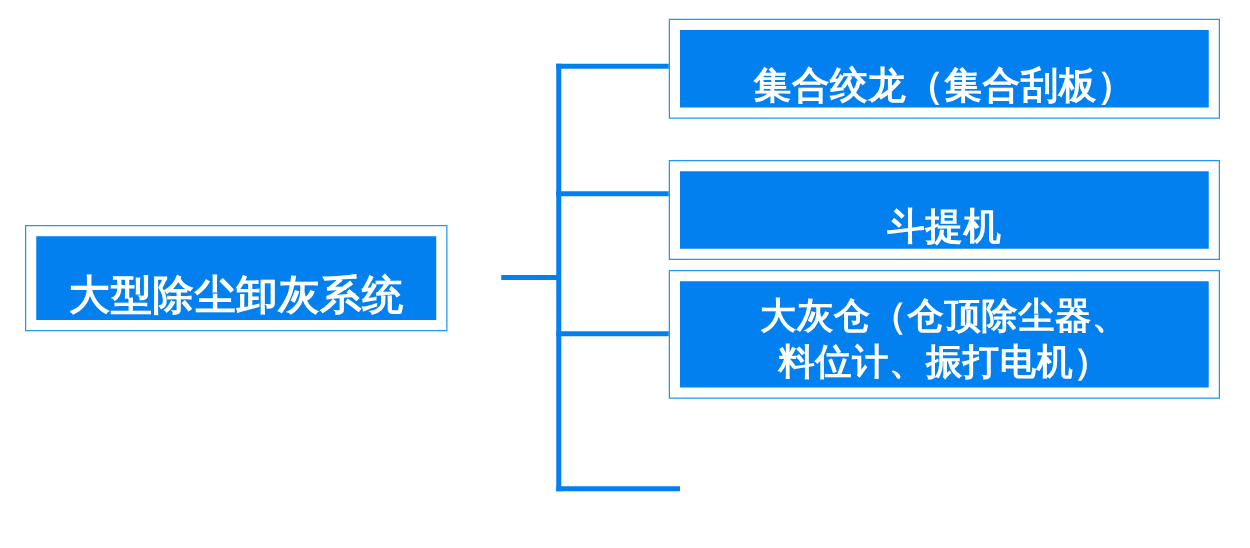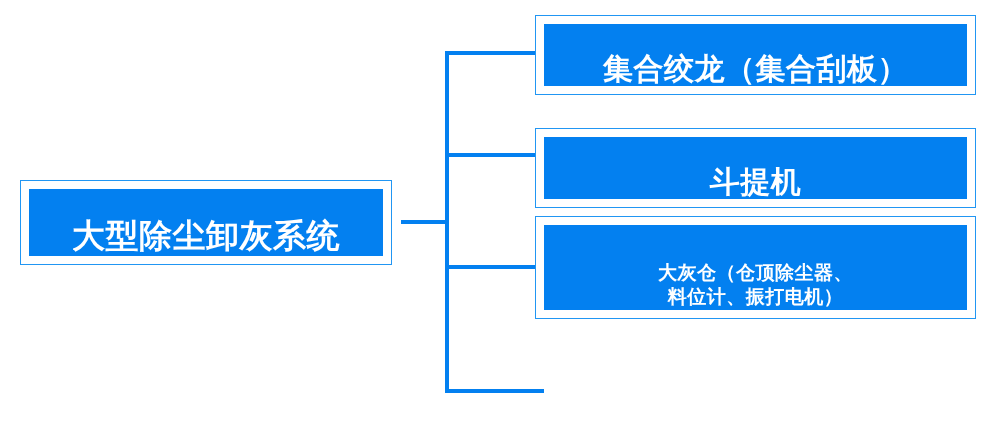--- a/index.html
+++ b/index.html
@@ -41,34 +41,34 @@
     font-weight: bold;
     line-height: 1.18;
     letter-spacing: 0.5px;
     white-space: pre-line;
   }
 
   
   #node-root {
     left: 20px;
     top: 180px;
-    width: 372px;
+    width: 338px;
     height: 85px;
   }
   #node-root .node-label { font-size: 33px; }
 
   
   .node-child { left: 535px; width: 441px; }
   #node-child-0 { top: 15px;  height: 80px; }
   #node-child-1 { top: 115px; height: 80px; margin-top: 13px; }
   #node-child-2 { top: 216px; height: 103px; }
   #node-child-3 { top: 352px; height: 77px; }
 
   .node-child .node-label { font-size: 30px; }
-  #node-child-2 .node-label { font-size: 19px; line-height: 1.3; }
+  #node-child-2 .node-label { font-size: 29px; line-height: 1.3; }
 
   
   .conn {
     position: absolute;
     background: #0380f0;
   }
   .conn-h { height: 4px; }
   .conn-v { width: 4px; }
 
   

